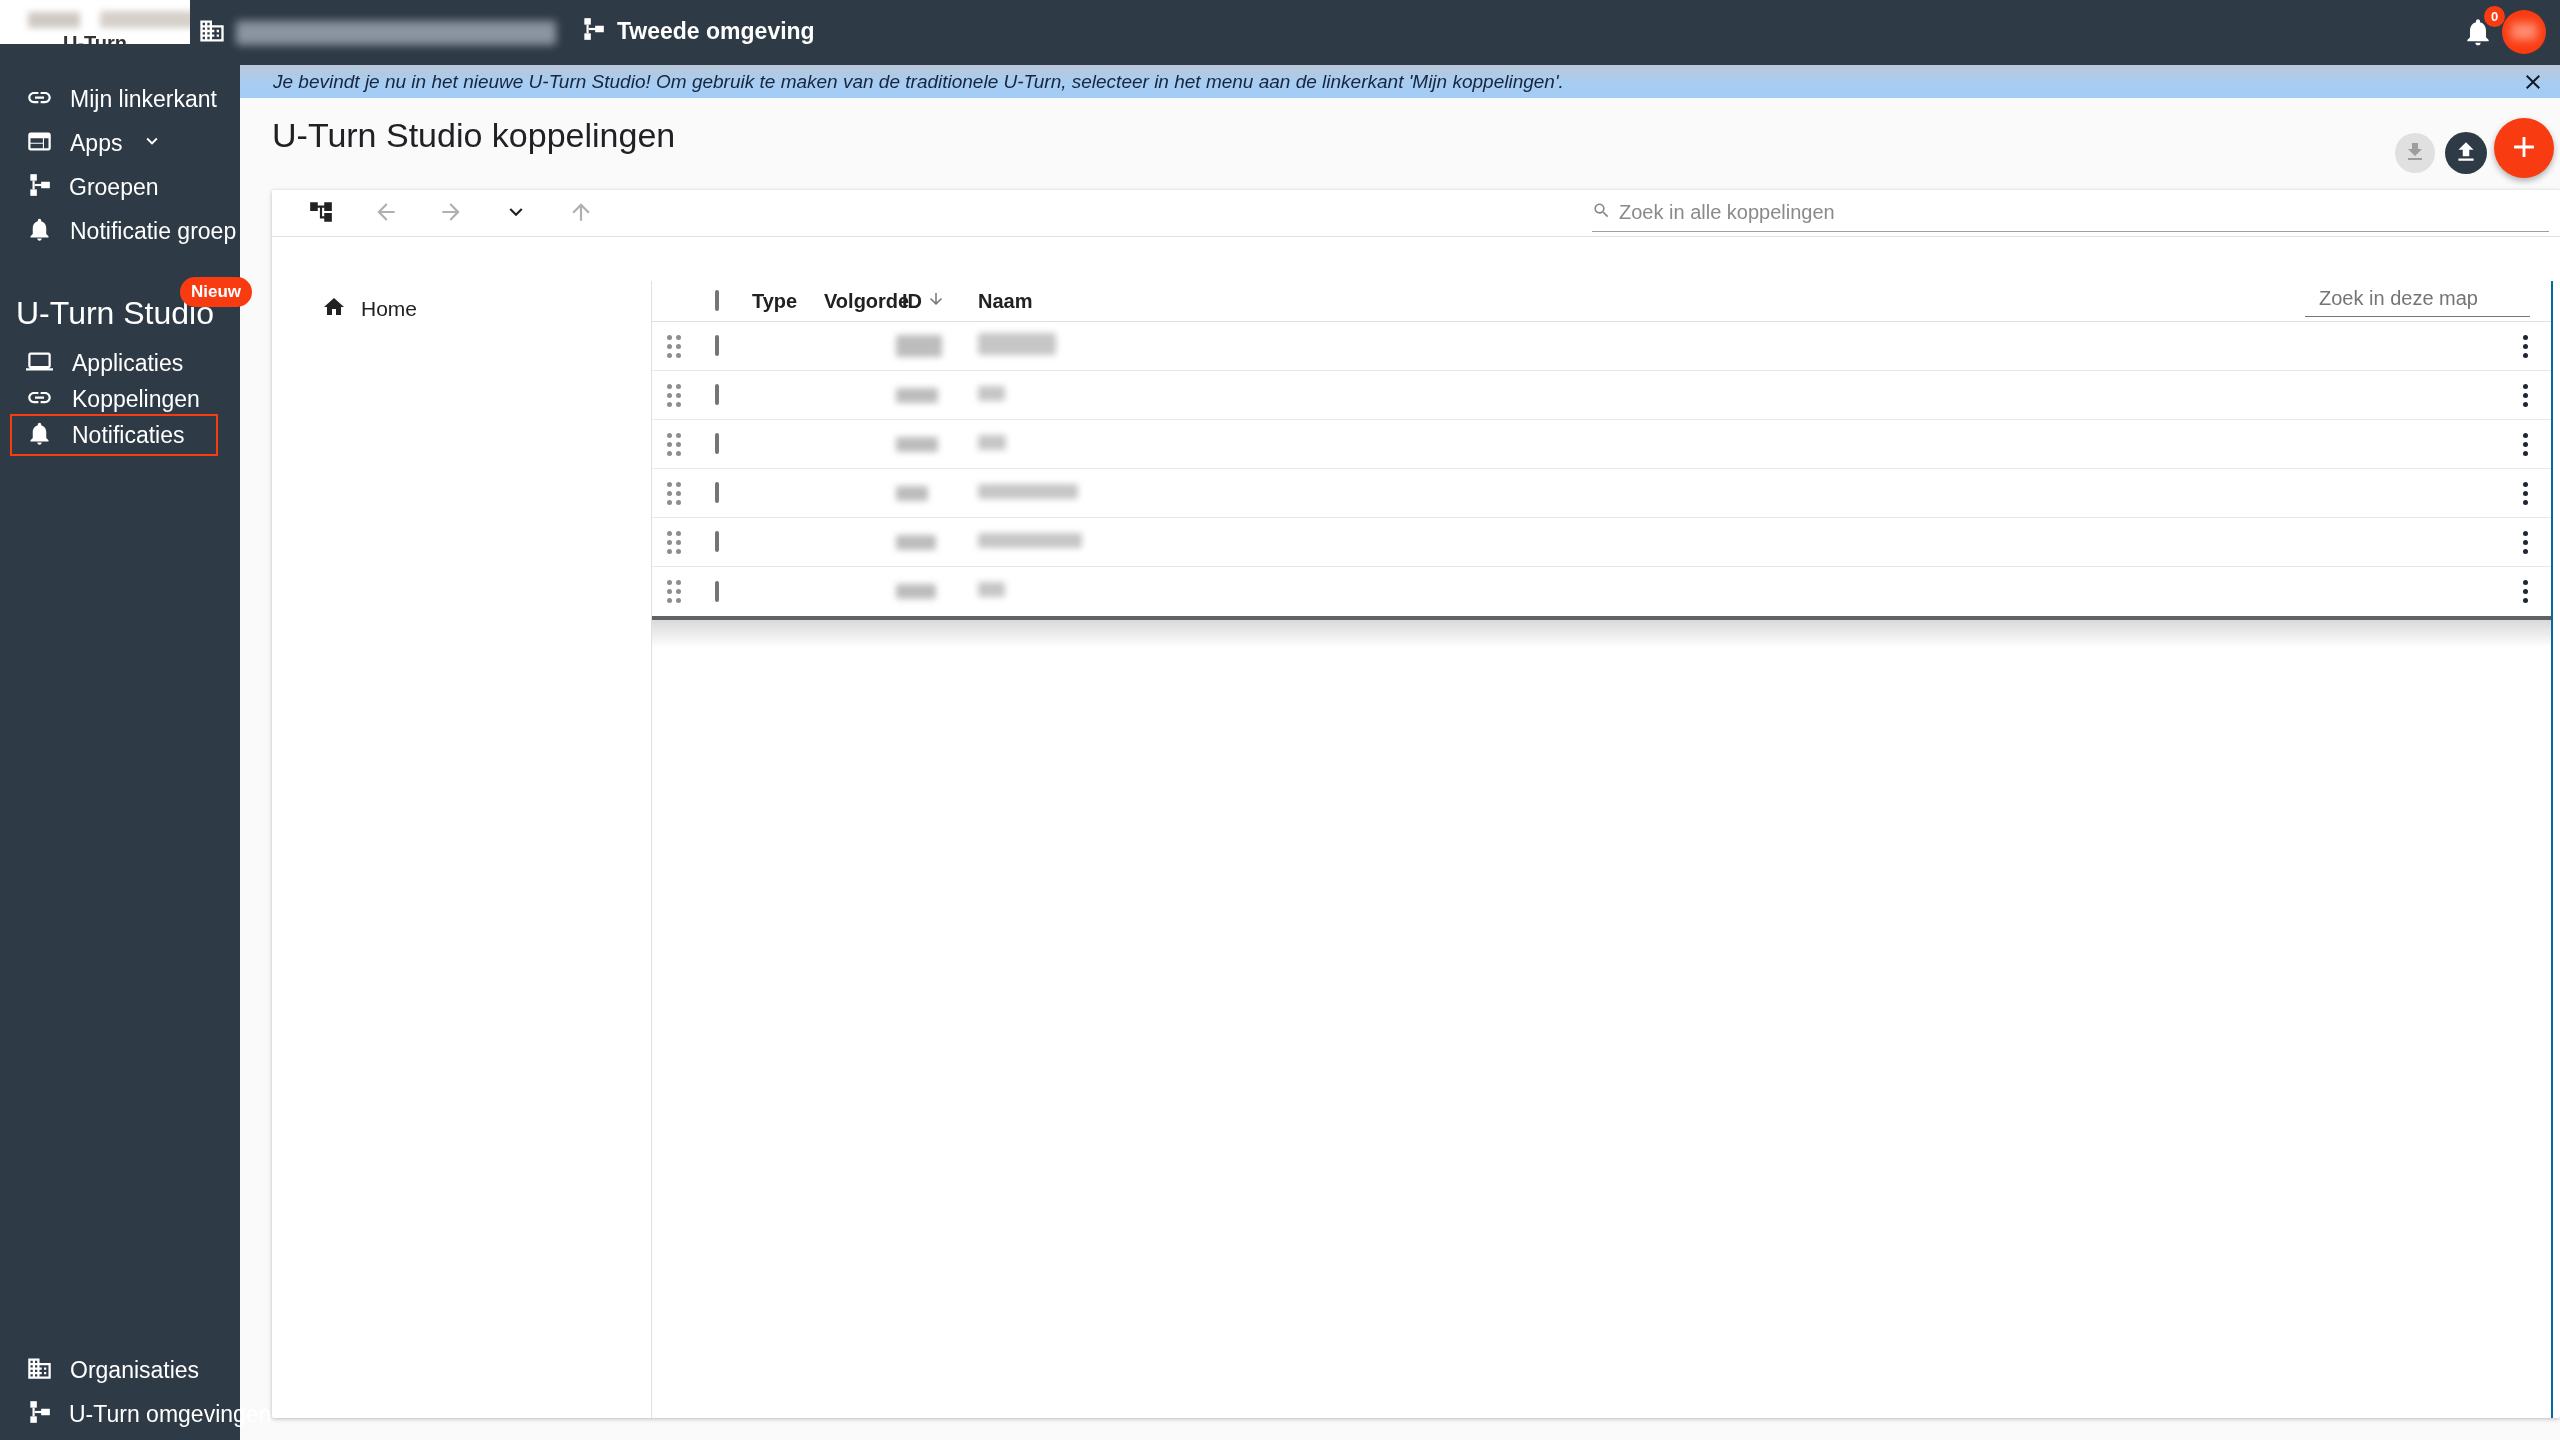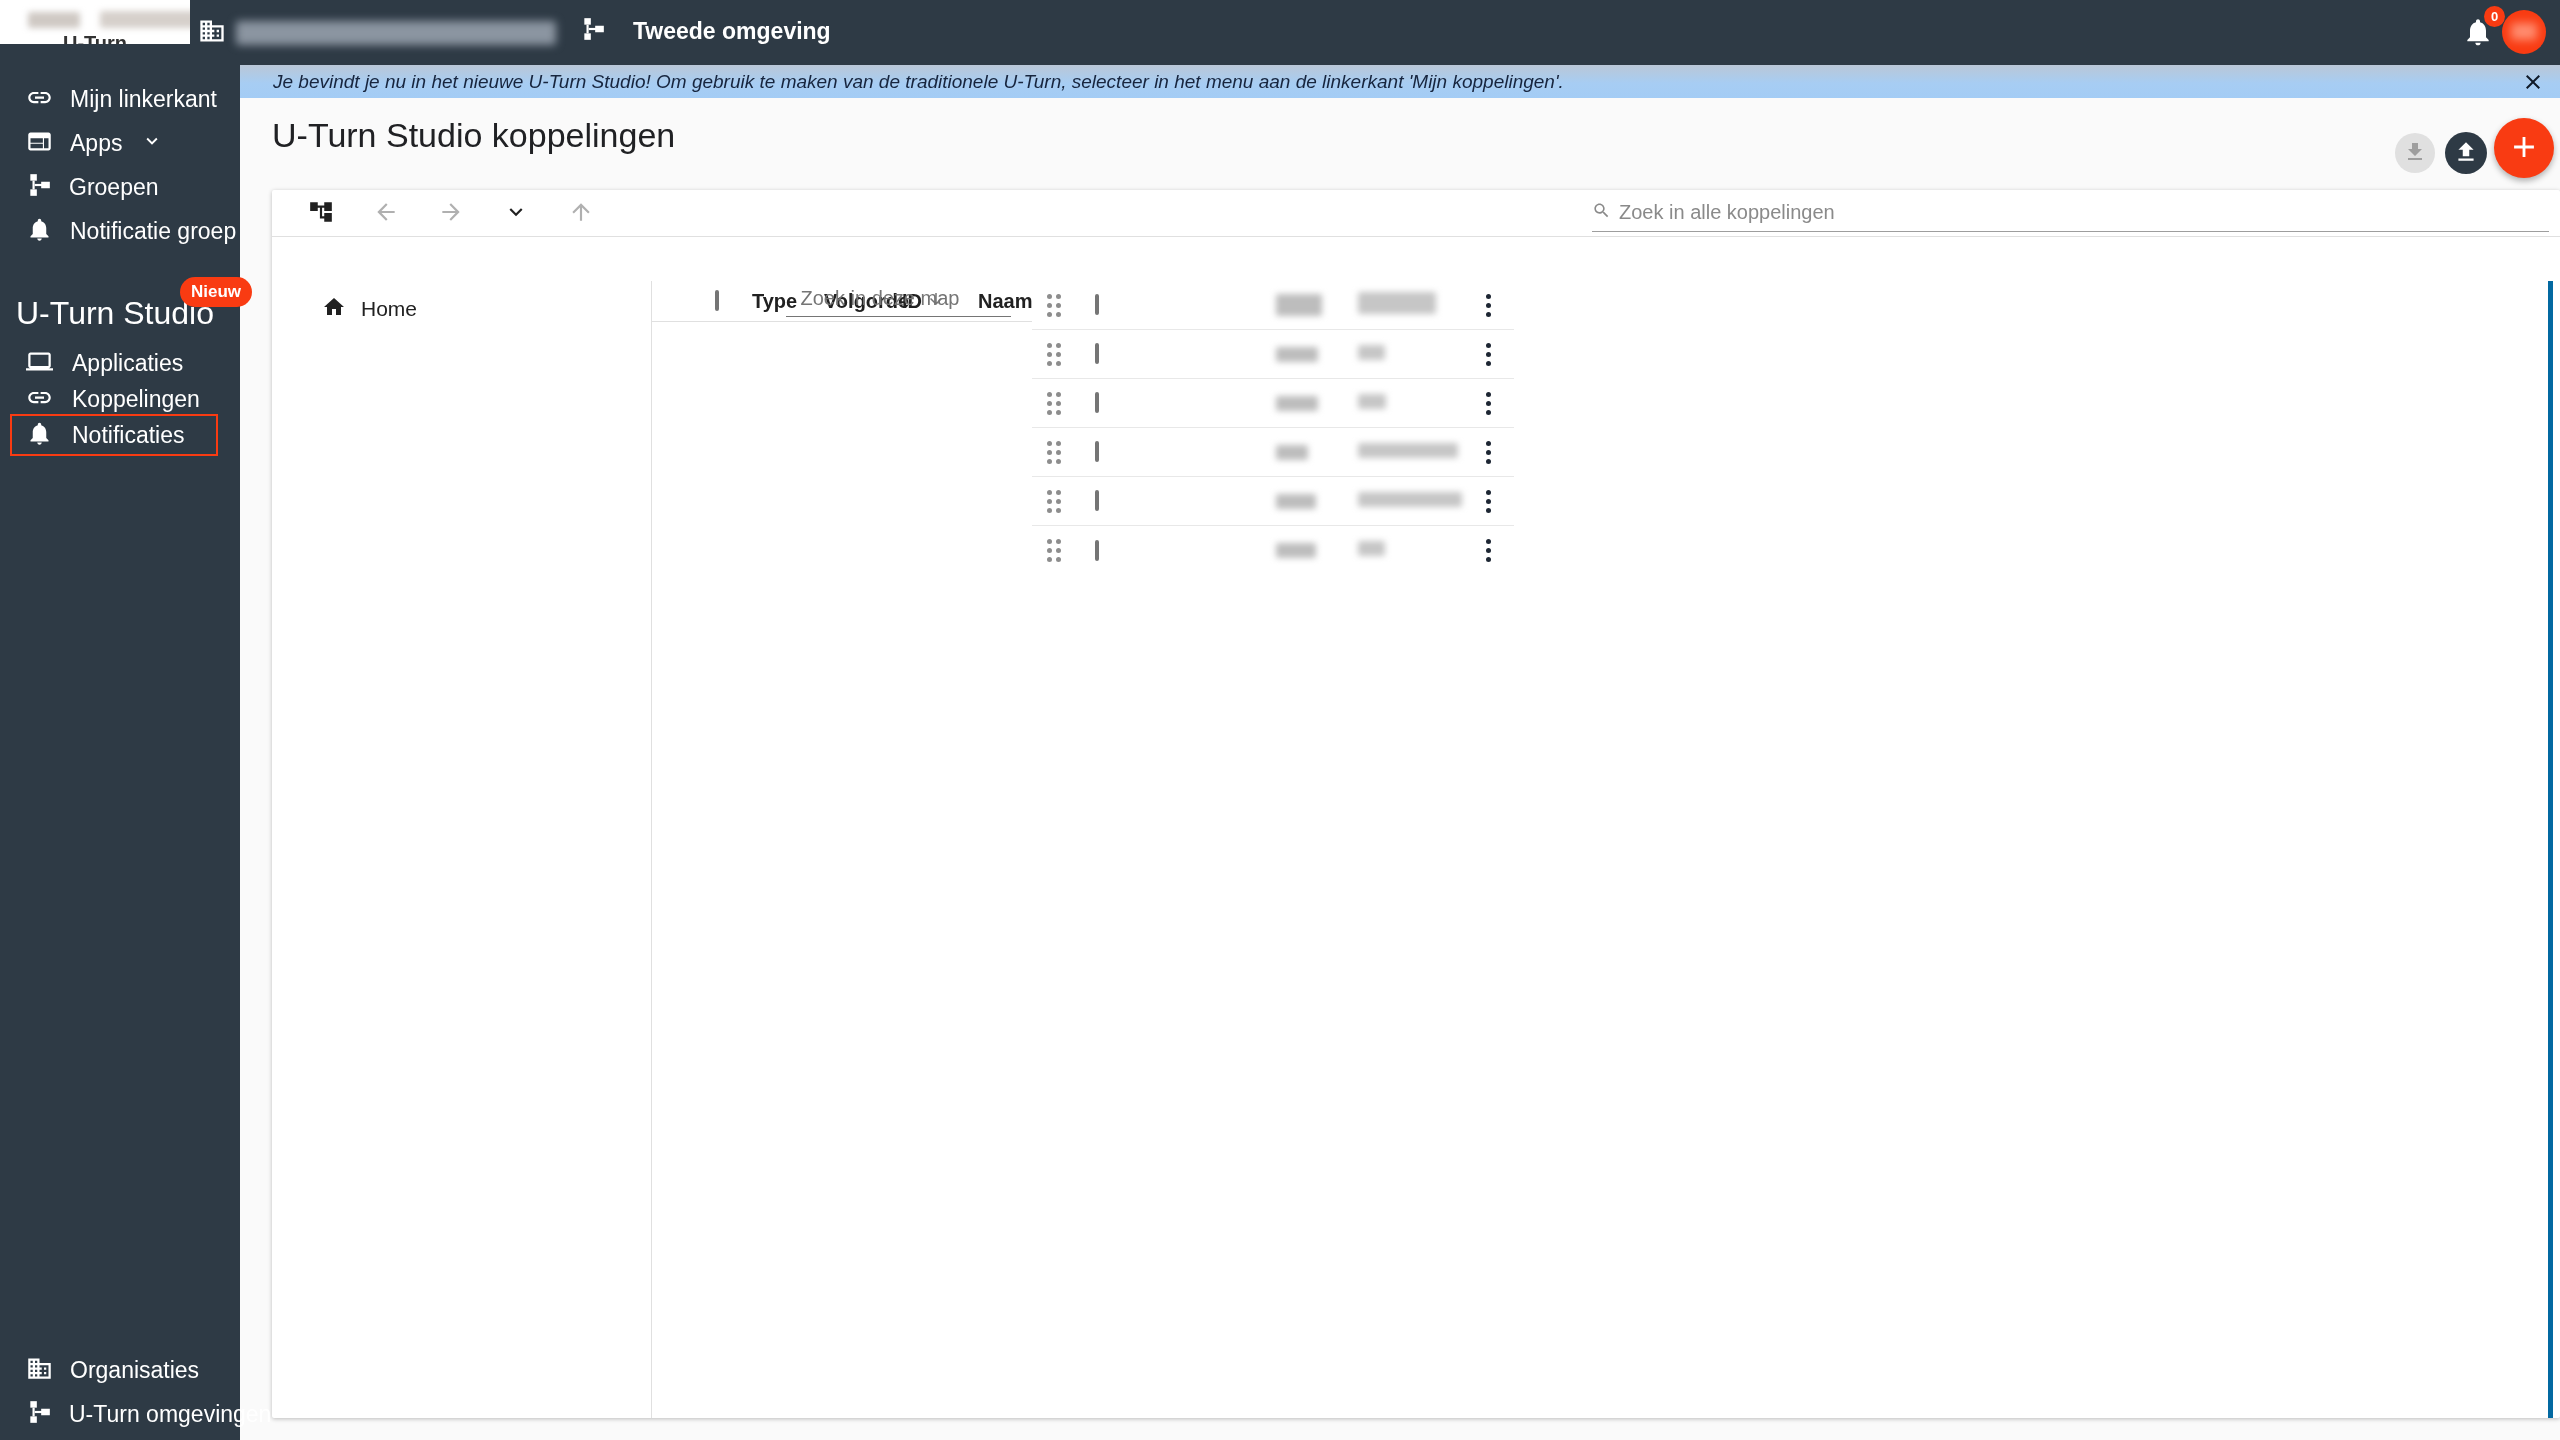--- a/index.html
+++ b/index.html
@@ -8,21 +8,21 @@
   .app { position:relative; width:2560px; height:1440px; }
 
   
   .topbar { position:absolute; top:0; left:0; width:2560px; height:65px; background:#2e3a45; z-index:30; }
   .logo-box { position:absolute; top:0; left:0; width:190px; height:44px; background:#ffffff; overflow:hidden; cursor:pointer; }
   .logo-blob1 { position:absolute; left:28px; top:12px; width:52px; height:16px; background:#cfc9c4; filter:blur(3px); border-radius:2px; }
   .logo-blob2 { position:absolute; left:100px; top:11px; width:125px; height:17px; background:#d6d0cb; filter:blur(3px); border-radius:2px; }
   .logo-caption { position:absolute; left:0; right:0; top:32px; text-align:center; font-size:20px; font-weight:bold; color:#333; }
   .org-context { position:absolute; left:198px; top:17px; display:flex; align-items:center; gap:10px; color:#ffffff; }
   .org-redacted { width:320px; height:24px; background:#8b95a1; filter:blur(4px); border-radius:3px; }
-  .env-switcher { position:absolute; left:580px; top:16px; display:flex; align-items:center; gap:27px; color:#ffffff; cursor:pointer; }
+  .env-switcher { position:absolute; left:580px; top:16px; display:flex; align-items:center; gap:11px; color:#ffffff; cursor:pointer; }
   .env-label { font-size:23px; font-weight:bold; color:#ffffff; }
   .bell-wrap { position:absolute; left:2462px; top:16px; width:36px; height:36px; cursor:pointer; }
   .bell-wrap svg { color:#ffffff; }
   .notif-badge { position:absolute; left:2484px; top:6px; min-width:21px; height:21px; border-radius:11px; background:#f93b12;
                  color:#ffffff; font-size:13px; font-weight:bold; display:flex; align-items:center; justify-content:center; z-index:2; }
   .avatar { position:absolute; left:2502px; top:10px; width:44px; height:44px; border-radius:50%; background:#f93b12; overflow:hidden; cursor:pointer; }
   .avatar-blob { position:absolute; left:9px; top:13px; width:26px; height:17px; background:#ff8d70; filter:blur(5px); }
 
   
   .banner { position:absolute; left:240px; top:65px; width:2320px; height:33px;
@@ -67,21 +67,21 @@
                     border-bottom:1px solid #9e9e9e; color:#8a8a8a; }
   .toolbar-search input { border:none; outline:none; background:transparent; font-size:20px; color:#555; width:880px;
                           font-family:"Liberation Sans", sans-serif; }
   .toolbar-search input::placeholder { color:#8a8a8a; }
 
   .content { flex:1 1 auto; display:flex; min-height:0; }
   .tree-panel { width:380px; border-right:1px solid #e0e0e0; flex:0 0 auto; }
   .tree-home { margin-top:14px; padding-left:50px; display:flex; align-items:center; gap:15px; color:#212121; cursor:pointer; }
   .tree-home-label { font-size:21px; color:#212121; }
 
-  .table-area { flex:1 1 auto; margin-right:7px; border-right:5px solid #0369a1; display:flex; min-width:0; }
+  .table-area { flex:1 1 auto; margin-right:7px; border-right:2px solid #0369a1; display:flex; flex-direction:column; min-width:0; }
   .trow { display:flex; align-items:center; }
   .col-drag { width:44px; flex:0 0 auto; display:flex; justify-content:center; }
   .col-check { width:56px; flex:0 0 auto; padding-left:19px; }
   .col-type { width:72px; flex:0 0 auto; }
   .col-volgorde { width:78px; flex:0 0 auto; }
   .col-id { width:76px; flex:0 0 auto; display:flex; align-items:center; gap:5px; }
   .col-naam { flex:1 1 auto; min-width:0; }
   .col-menu { width:52px; flex:0 0 auto; display:flex; justify-content:center; }
 
   .thead { height:41px; border-bottom:1px solid #e0e0e0; position:relative; flex:0 0 auto; }

